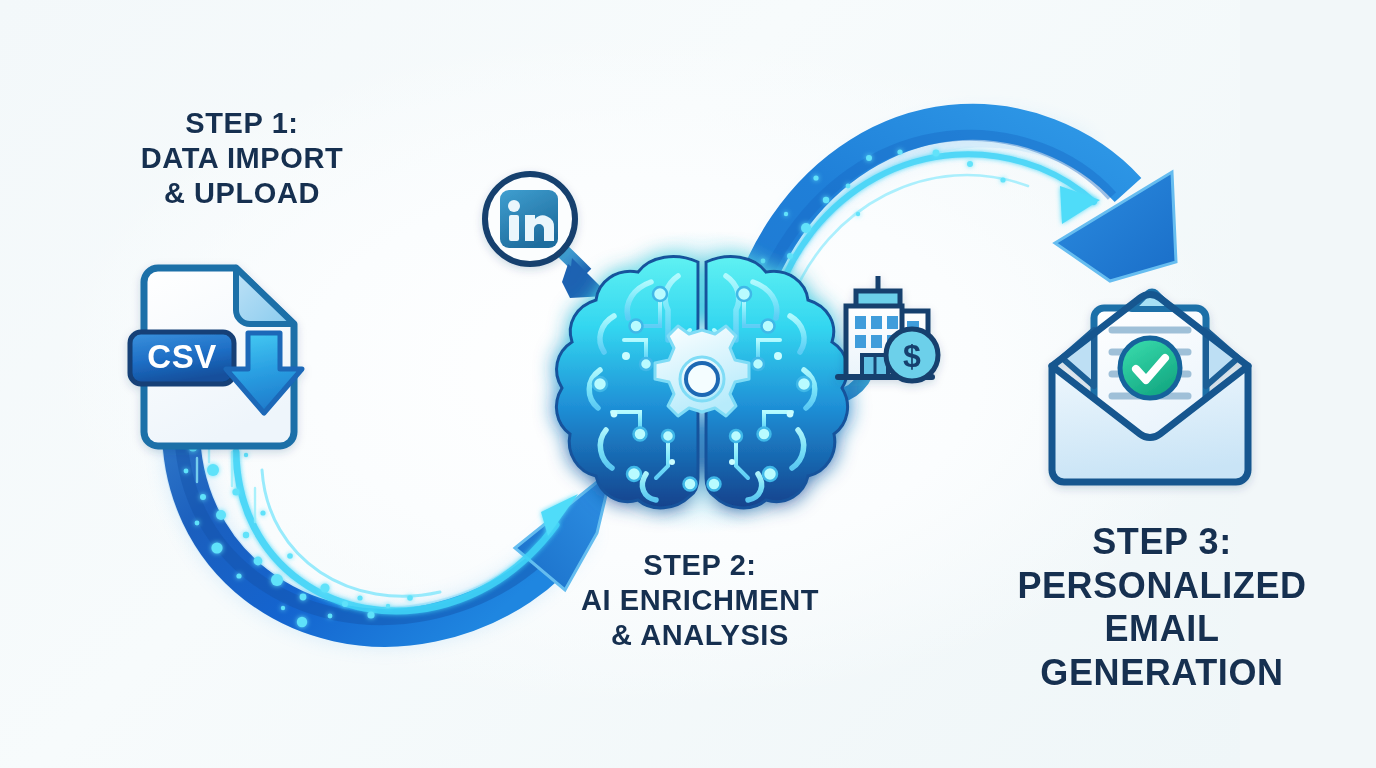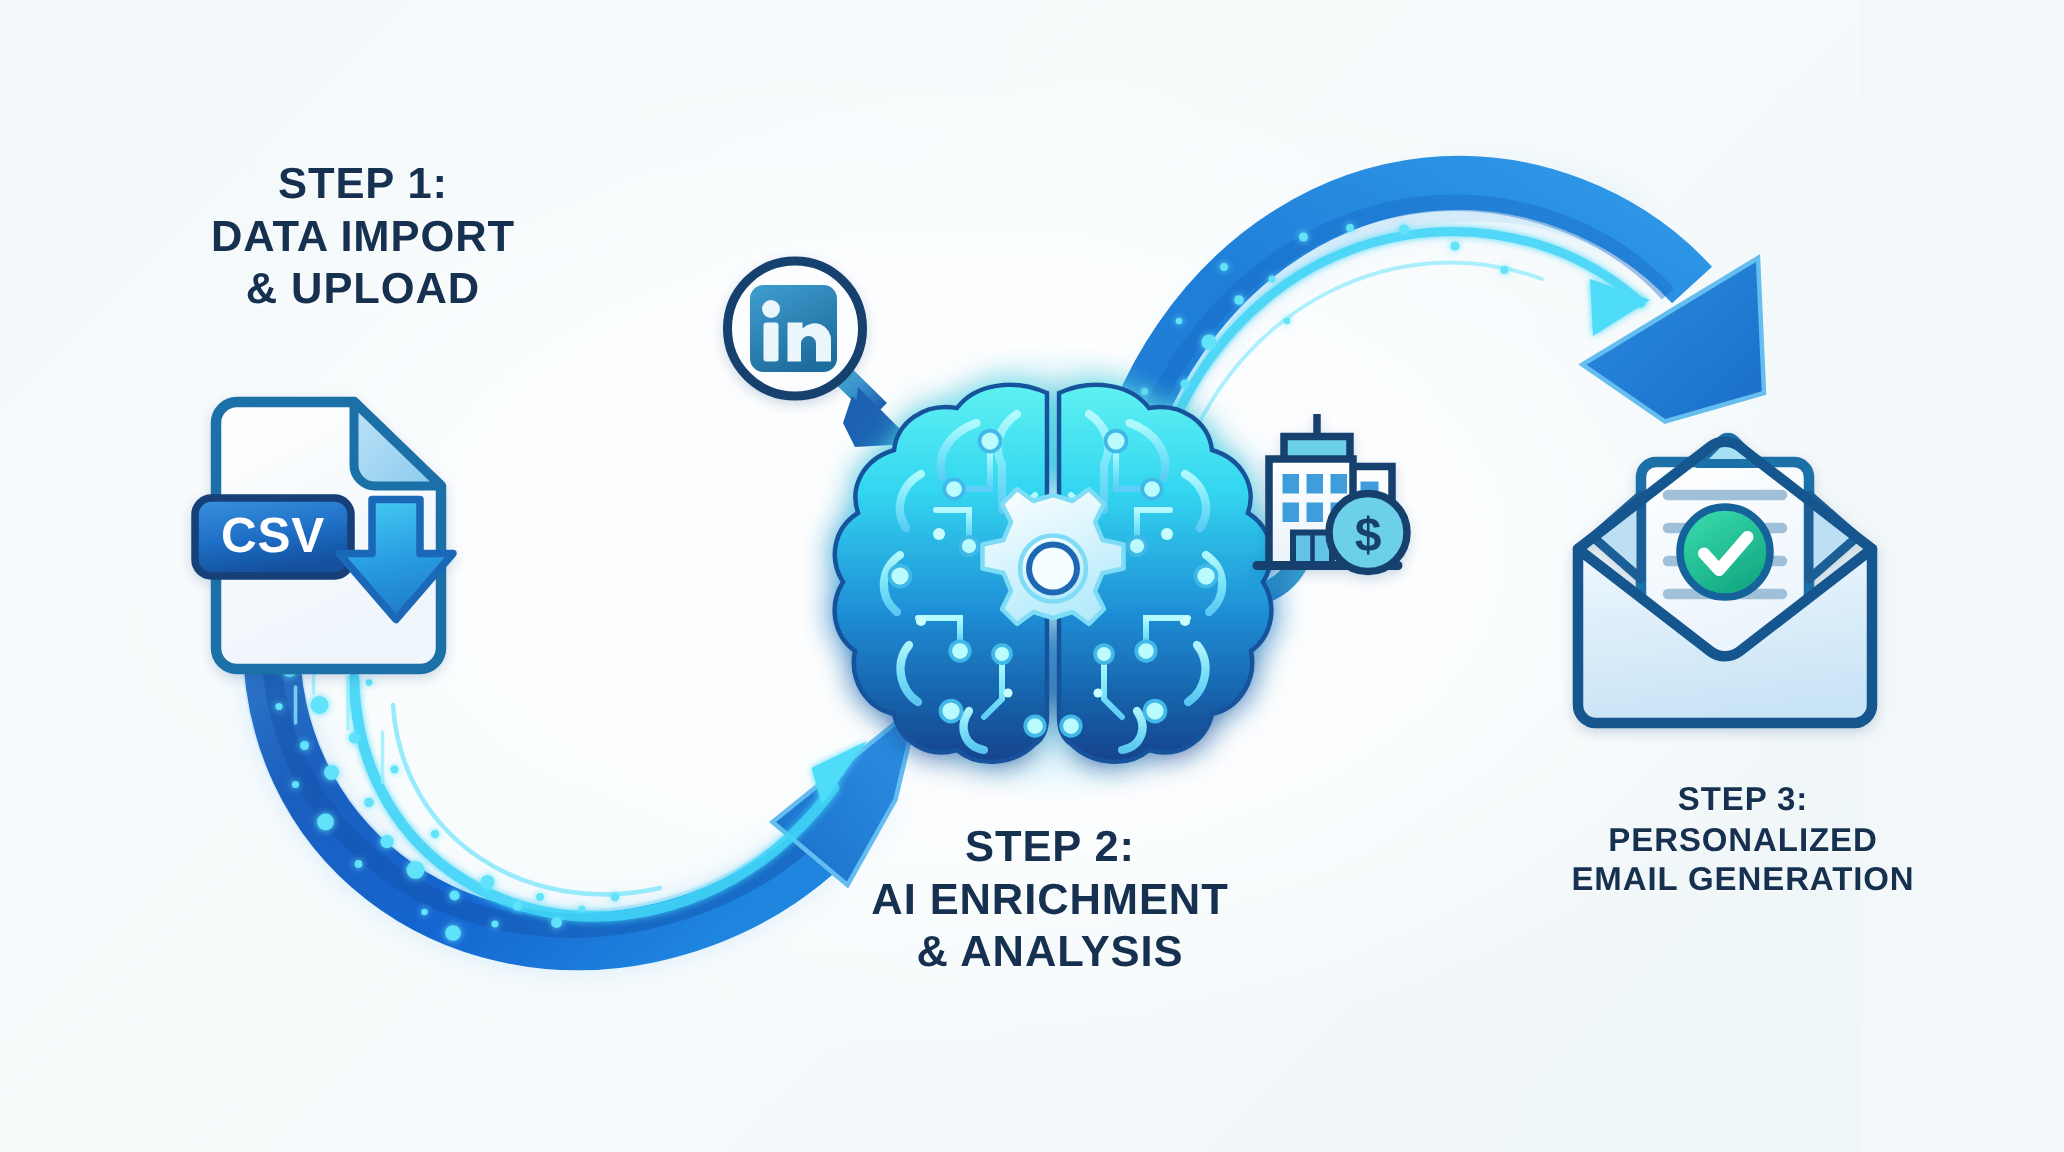--- a/index.html
+++ b/index.html
@@ -24,21 +24,21 @@
     letter-spacing:.6px;
     line-height:1.21;
     text-align:center;
     text-transform:uppercase;
     text-shadow:0 1px 1px rgba(255,255,255,.85);
     white-space:pre-line;
     user-select:none;
   }
   #label-step1{left:96px;top:106px;width:292px;font-size:29px;}
   #label-step2{left:552px;top:548px;width:296px;font-size:29px;}
-  #label-step3{left:982px;top:520px;width:360px;font-size:22px;}
+  #label-step3{left:982px;top:520px;width:360px;font-size:36px;}
 </style>
 </head>
 <body>
 
 <div id="stage">
 
   <div class="layer">
   <svg width="1376" height="768" viewBox="0 0 1376 768">
     <defs>
       <linearGradient id="gBigArrow1" x1="0" y1="0" x2="1" y2="0.6">

